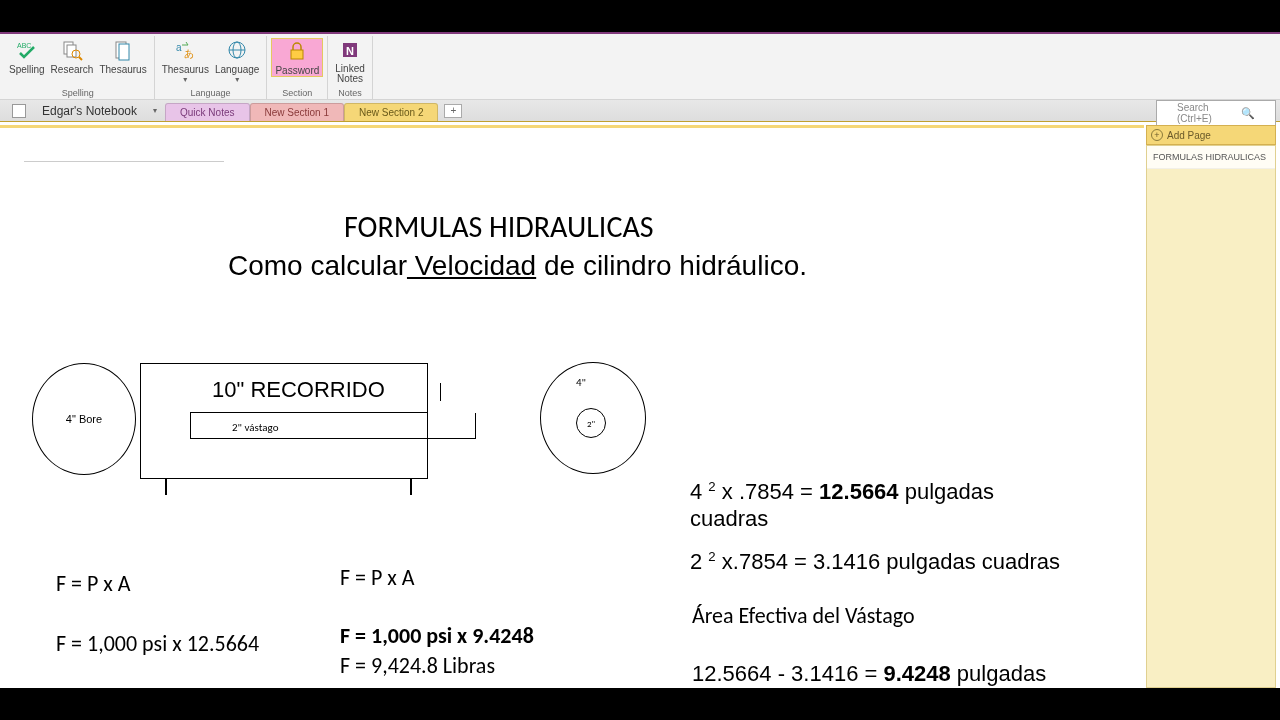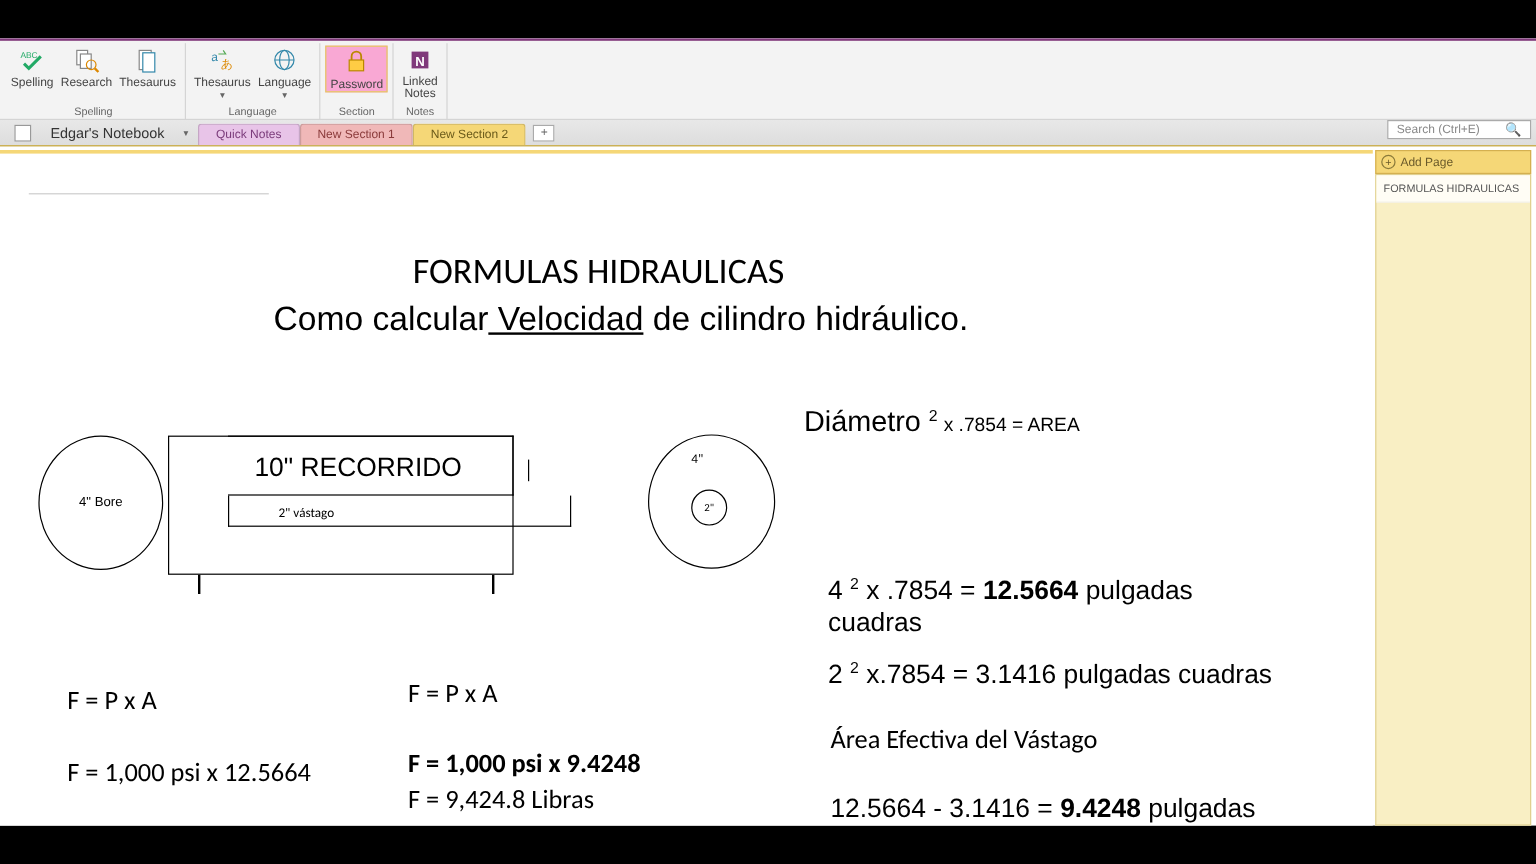--- a/index.html
+++ b/index.html
@@ -19,21 +19,21 @@
 .tabbar { height: 22px; background: linear-gradient(#e8e8e8, #ddd); border-bottom: 1px solid #c0a030; display: flex; align-items: center; padding-left: 4px; }
 .notebook-name { font-size: 12px; color: #333; padding: 0 8px; display: flex; align-items: center; gap: 16px; }
 .notebook-icon { width: 14px; height: 14px; border: 1px solid #999; background: #fff; }
 .section-tab { font-size: 10px; padding: 3px 14px; border-radius: 3px 3px 0 0; margin-top: 2px; cursor: pointer; border: 1px solid rgba(0,0,0,0.15); border-bottom: none; }
 .tab-pink { background: #e8c4e8; color: #7a3a7a; }
 .tab-red { background: #f0b8b8; color: #8a3a3a; }
 .tab-gold { background: #f5d777; color: #6a5a1a; }
 .add-tab { width: 18px; height: 14px; margin-left: 6px; border: 1px solid #aaa; background: #fff; font-size: 10px; display: flex; align-items: center; justify-content: center; cursor: pointer; color: #666; }
 
 
-.search-box { position: absolute; right: 4px; top: 68px; width: 120px; height: 16px; border: 1px solid #aaa; font-size: 10px; padding: 0 7px; color: #888; display: flex; align-items: center; justify-content: space-between; background: #fff; }
+.search-box { position: absolute; right: 4px; top: 68px; width: 120px; height: 26px; border: 1px solid #aaa; font-size: 10px; padding: 0 20px; color: #888; display: flex; align-items: center; justify-content: space-between; background: #fff; }
 .add-page-bar { position: absolute; right: 4px; top: 93px; width: 130px; height: 20px; background: #f5d777; border: 1px solid #d4b050; font-size: 10px; color: #6a5a2a; display: flex; align-items: center; padding-left: 4px; gap: 4px; cursor: pointer; }
 
 
 .content-area { position: absolute; top: 93px; left: 0; right: 136px; bottom: 0; background: #fff; overflow: hidden; border-top: 3px solid #f5d777; }
 .side-panel { position: absolute; top: 113px; right: 4px; width: 130px; bottom: 0; background: #f9efc4; border: 1px solid #e0d090; }
 .side-panel-item { font-size: 9px; padding: 6px 6px; color: #555; border-bottom: 1px solid rgba(0,0,0,0.05); background: #fffdf5; cursor: pointer; }
 .collapse-handle { position: absolute; top: 96px; right: 140px; width: 14px; height: 14px; font-size: 10px; color: #888; cursor: pointer; }
 .scroll-up { position: absolute; top: 114px; right: 139px; width: 11px; height: 14px; border: 1px solid #ccc; background: #f0f0f0; cursor: pointer; font-size: 8px; display:flex; align-items:center; justify-content:center; color:#666;}
 
 
@@ -202,24 +202,20 @@
         <span class="text-cursor" style="margin-left:50px"></span>
       </div>
       <div class="small-label" style="left:232px; top:243px;">2" vástago</div>
       <div style="position:absolute; left:165px; top:301px; width:1.5px; height:16px; background:#000;"></div>
       <div style="position:absolute; left:410px; top:301px; width:1.5px; height:16px; background:#000;"></div>
 
       <div class="circle" style="left:540px; top:184px; width:106px; height:112px;"></div>
       <div class="circle" style="left:576px; top:230px; width:30px; height:30px; font-size:9px;">2"</div>
       <div class="small-label" style="left:576px; top:198px;">4"</div>
 
-      <div style="position:absolute; left:670px; top:160px;" class="body-text">
-        <span style="font-size:24px">Diámetro </span><span class="sup">2</span>
-        <span style="font-size:16px"> x .7854 = AREA</span>
-      </div>
 
       <div style="position:absolute; left:690px; top:300px; width:360px;" class="body-text">
         <span>4 </span><span class="sup">2</span><span> x .7854 = </span><span class="bold">12.5664</span><span> pulgadas cuadras</span>
       </div>
       <div style="position:absolute; left:690px; top:370px; width:380px;" class="body-text">
         <span>2 </span><span class="sup">2</span><span> x.7854 = 3.1416 pulgadas cuadras</span>
       </div>
       <div style="position:absolute; left:692px; top:424px;" class="body-text">Área Efectiva del Vástago</div>
       <div style="position:absolute; left:692px; top:482px; width:360px;" class="body-text">
         <span>12.5664 - 3.1416 = </span><span class="bold">9.4248</span><span> pulgadas</span>

